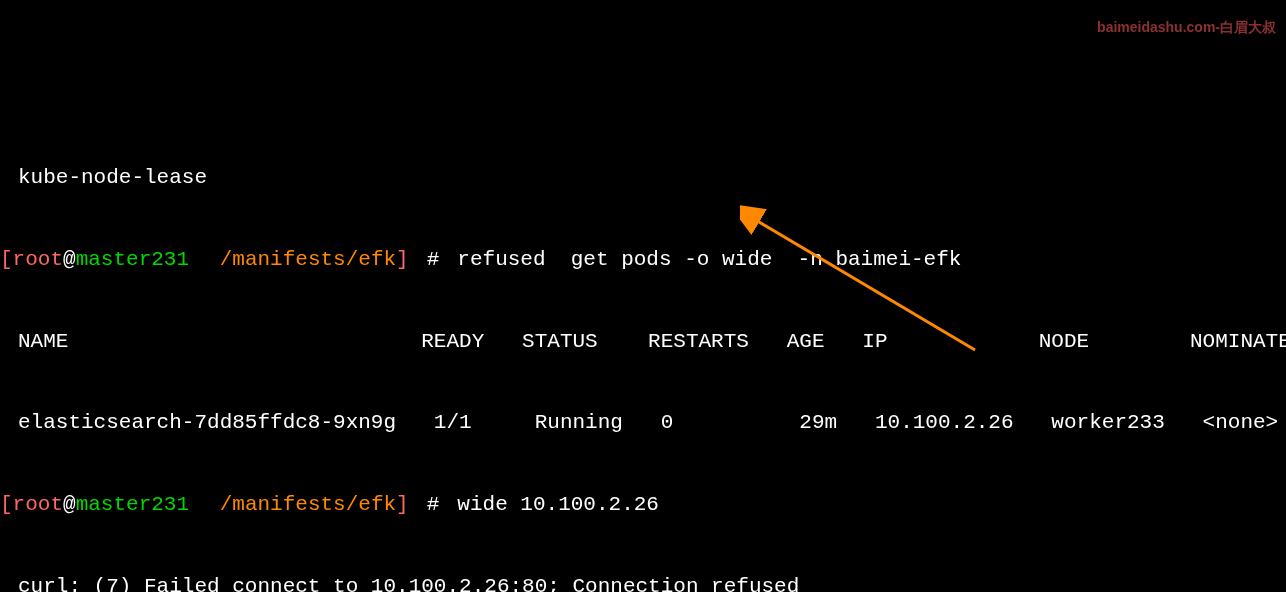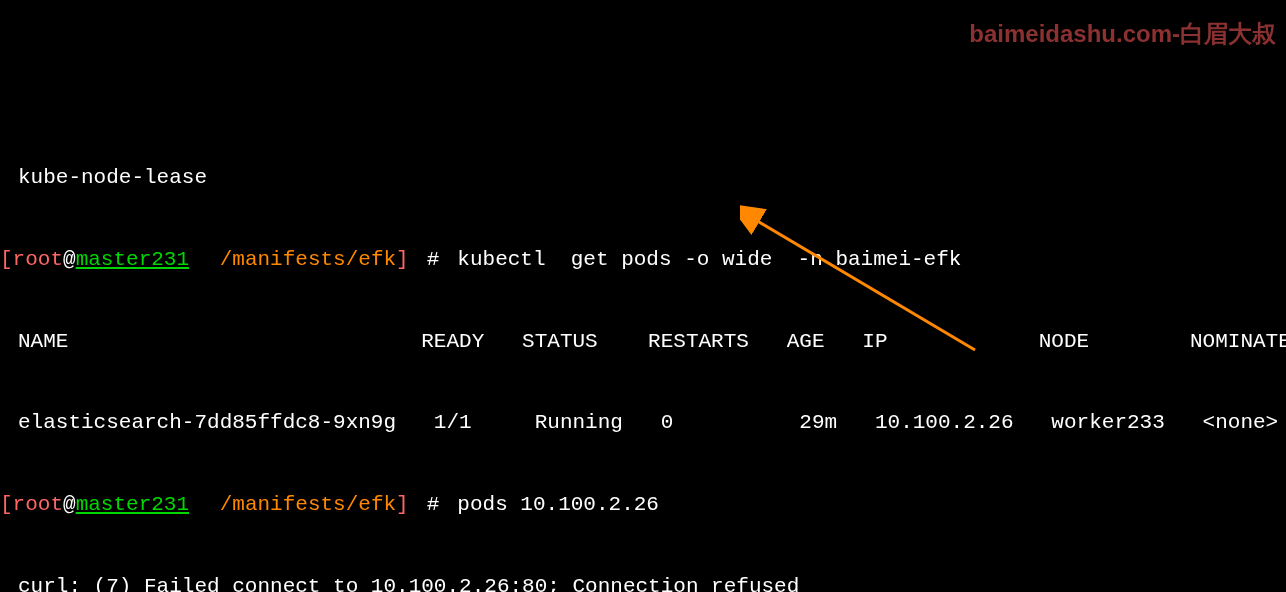--- a/index.html
+++ b/index.html
@@ -12,56 +12,56 @@
       padding: 0;
       width: 1286px;
       height: 592px;
       overflow: hidden;
       position: relative;
       white-space: pre;
     }
     .line { white-space: pre; }
     .user { color: #ff6666; }
     .at { color: #fff; }
-    .host { color: #00d700; text-decoration: underline; }
+    .host { color: #00d700; }
     .path { color: #ff8800; text-align: center; }
     .text { color: #fff; padding-left: 18px; }
     .watermark {
       position: absolute;
       top: 18px;
       right: 10px;
       color: #c84646;
-      font-size: 24px;
+      font-size: 14px;
       font-weight: bold;
       opacity: 0.7;
       font-family: Arial, sans-serif;
     }
     .arrow {
       position: absolute;
       top: 195px;
       left: 740px;
       pointer-events: none;
     }
   </style>
 </head>
 <body>
 
 
 
 <div class="watermark">baimeidashu.com-白眉大叔</div>
 
 <div class="line"><span class="text">kube-node-lease</span></div>
 
-<div class="line"><span class="user">[</span><span class="user">root</span><span class="at">@</span><span class="host">master231</span><span class="text"> </span><span class="path">/manifests/efk</span><span class="user">]</span><span class="text">#</span><span class="text">kubectl  get pods -o wide  -n baimei-efk</span></div>
+<div class="line"><span class="user">[</span><span class="user">root</span><span class="at">@</span><span class="host">master231</span><span class="text"> </span><span class="path">/manifests/efk</span><span class="user">]</span><span class="text">#</span><span class="text">refused  get pods -o wide  -n baimei-efk</span></div>
 
 <div class="line"><span class="text">NAME                            READY   STATUS    RESTARTS   AGE   IP            NODE        NOMINATED NODE   READINESS GATES</span></div>
 
 <div class="line"><span class="text">elasticsearch-7dd85ffdc8-9xn9g   1/1     Running   0          29m   10.100.2.26   worker233   &lt;none&gt;           &lt;none&gt;</span></div>
 
-<div class="line"><span class="user">[</span><span class="user">root</span><span class="at">@</span><span class="host">master231</span><span class="text"> </span><span class="path">/manifests/efk</span><span class="user">]</span><span class="text">#</span><span class="text">pods 10.100.2.26</span></div>
+<div class="line"><span class="user">[</span><span class="user">root</span><span class="at">@</span><span class="host">master231</span><span class="text"> </span><span class="path">/manifests/efk</span><span class="user">]</span><span class="text">#</span><span class="text">wide 10.100.2.26</span></div>
 
 <div class="line"><span class="text">curl: (7) Failed connect to 10.100.2.26:80; Connection refused</span></div>
 
 
 
 
 
 
 
 

